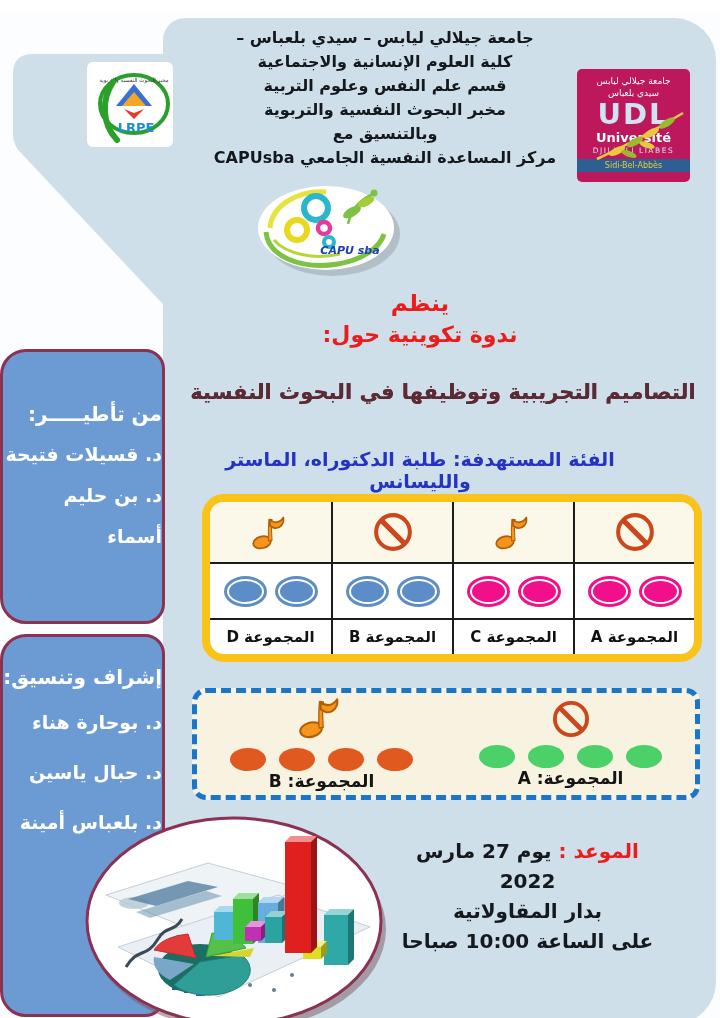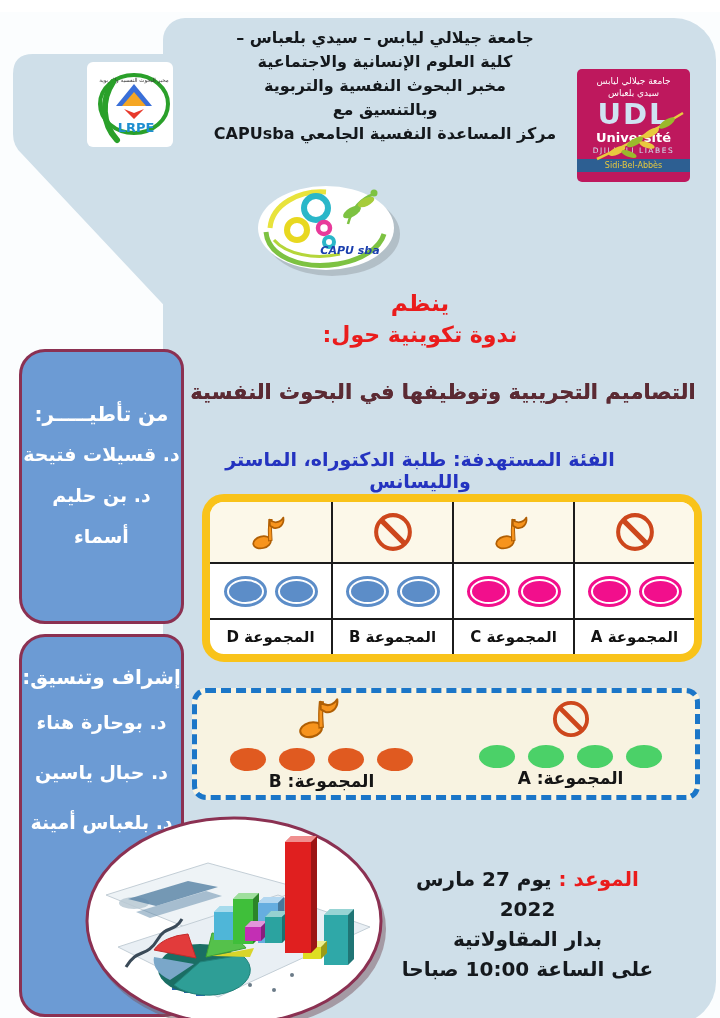--- a/index.html
+++ b/index.html
@@ -51,26 +51,26 @@
   .dashed-box{position:absolute;left:192px;top:676px;width:508px;height:112px;box-sizing:border-box;
               border:5px dashed #1b76c8;border-radius:14px;background:#f8f3e1;display:flex;
               direction:rtl;z-index:1}
   .dgroup{flex:1;display:flex;flex-direction:column;align-items:center;justify-content:space-between;
           padding:5px 0 7px}
   .dicon.music-note{margin-top:-8px}
   .dots{display:flex;gap:13px}
   .dot{display:inline-block;width:36px;height:23px;border-radius:50%}
   .dlabel{font-size:17px;font-weight:bold;color:#151515;direction:rtl}
 
-  .schedule{position:absolute;left:380px;top:852px;width:295px;text-align:center;direction:rtl;
+  .schedule{position:absolute;left:380px;top:824px;width:295px;text-align:center;direction:rtl;
             font-size:20px;font-weight:bold;color:#15191d;line-height:30px;z-index:1}
   .schedule .red{color:#ea1c1c}
 
-  .side-box{position:absolute;left:19px;width:165px;box-sizing:border-box;background:#6c9bd4;
-            border:3px solid #8b3152;border-radius:26px 20px 20px 26px;color:#fff;text-align:center;
+  .side-box{position:absolute;left:0;width:165px;box-sizing:border-box;background:#6c9bd4;
+            border:3px solid #8b3152;border-radius:26px 20px 20px 26px;color:#fff;
             direction:rtl;z-index:2}
   .box1{top:337px;height:275px;padding-top:42px}
   .box2{top:622px;height:383px;padding-top:20px}
   .box-heading{font-size:20px;font-weight:bold;line-height:40px}
   .box-member{font-size:19px;font-weight:bold}
   .box1 .box-member{line-height:41px}
   .box2 .box-member{line-height:50px}
 
   .chart-wrap{position:absolute;left:78px;top:795px;width:310px;height:223px;z-index:3}
 </style>
@@ -80,20 +80,21 @@
 <div class="page">
 
   <div class="panel"></div>
   <svg class="ext" width="180" height="310" viewBox="0 0 180 310">
     <path d="M 13,62 Q 13,42 33,42 L 175,42 L 175,305 L 22,142 Q 13,134 13,122 Z" fill="#cfdfe9"></path>
   </svg>
 
   <div class="header">
     <div>جامعة جيلالي ليابس – سيدي بلعباس –</div>
     <div>كلية العلوم الإنسانية والاجتماعية</div>
+    <div>قسم علم النفس وعلوم التربية</div>
     <div>مخبر البحوث النفسية والتربوية</div>
     <div>وبالتنسيق مع</div>
     <div>مركز المساعدة النفسية الجامعي CAPUsba</div>
   </div>
 
   <div class="logo-lrpe">
     <svg width="86" height="85" viewBox="0 0 86 85">
       <ellipse cx="47" cy="42" rx="34" ry="29" fill="none" stroke="#2aa02a" stroke-width="4"></ellipse>
       <text x="47" y="20" text-anchor="middle" font-size="5.5" fill="#333">مخبر البحوث النفسية والتربوية</text>
       <path d="M26 20 C14 38 15 62 30 78" stroke="#2aa02a" stroke-width="6" fill="none" stroke-linecap="round"></path>

